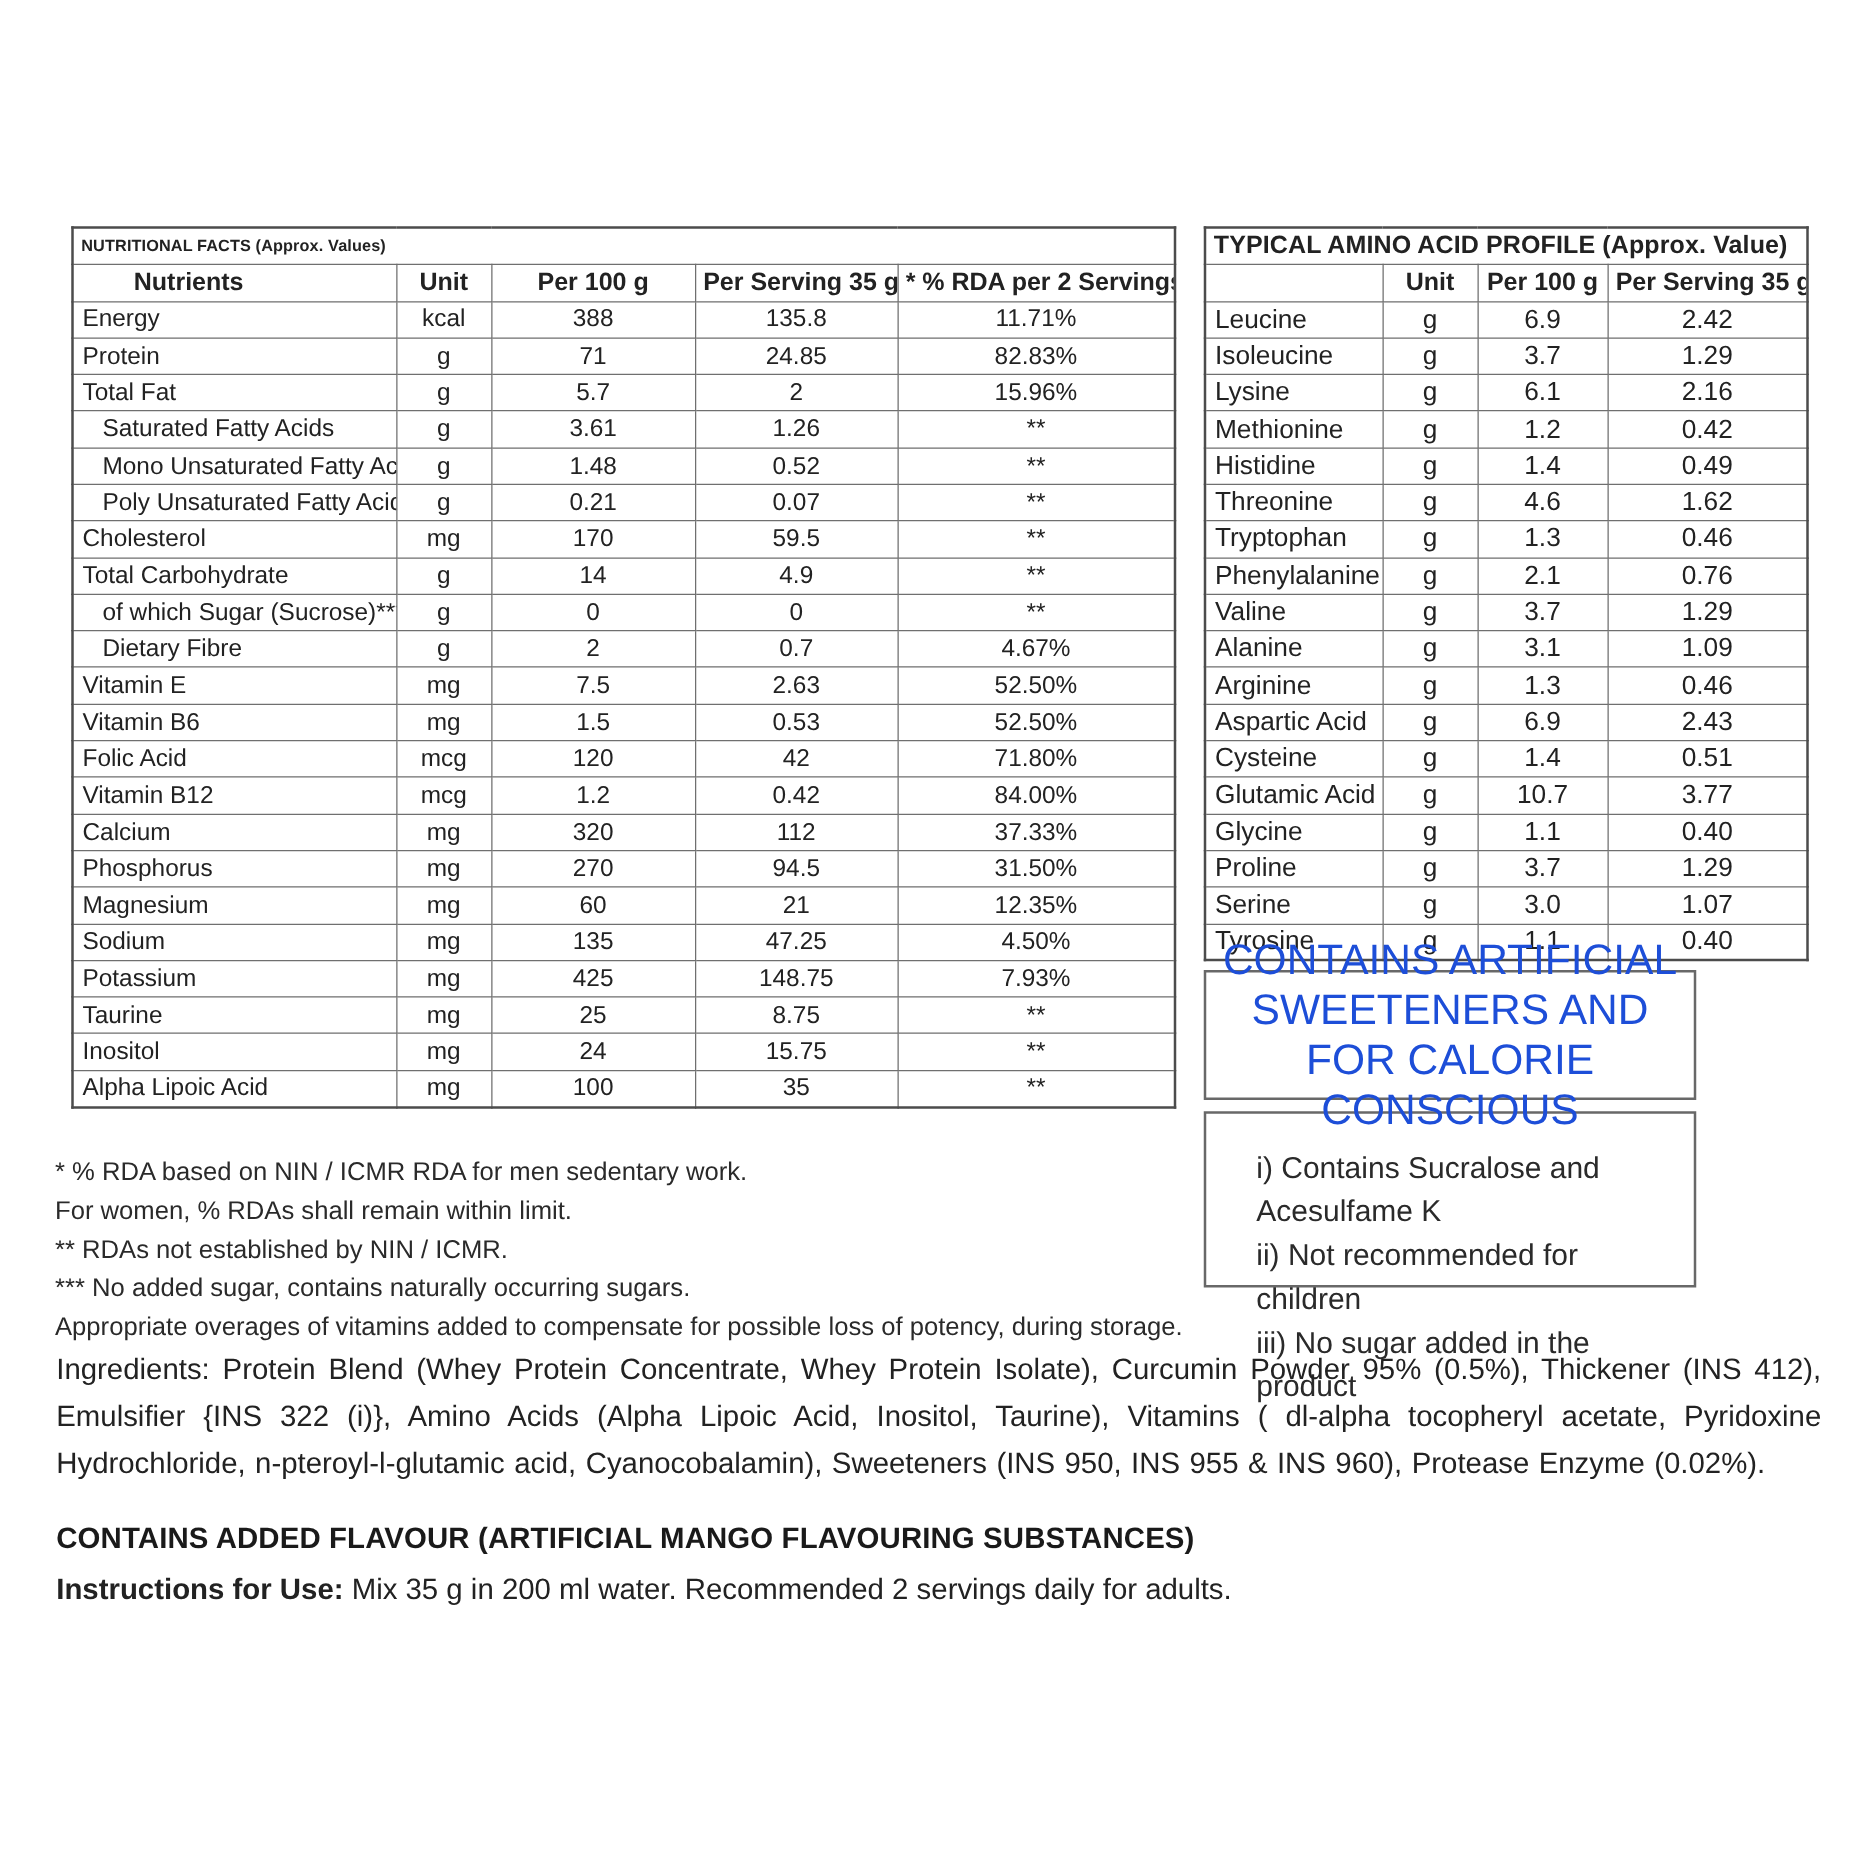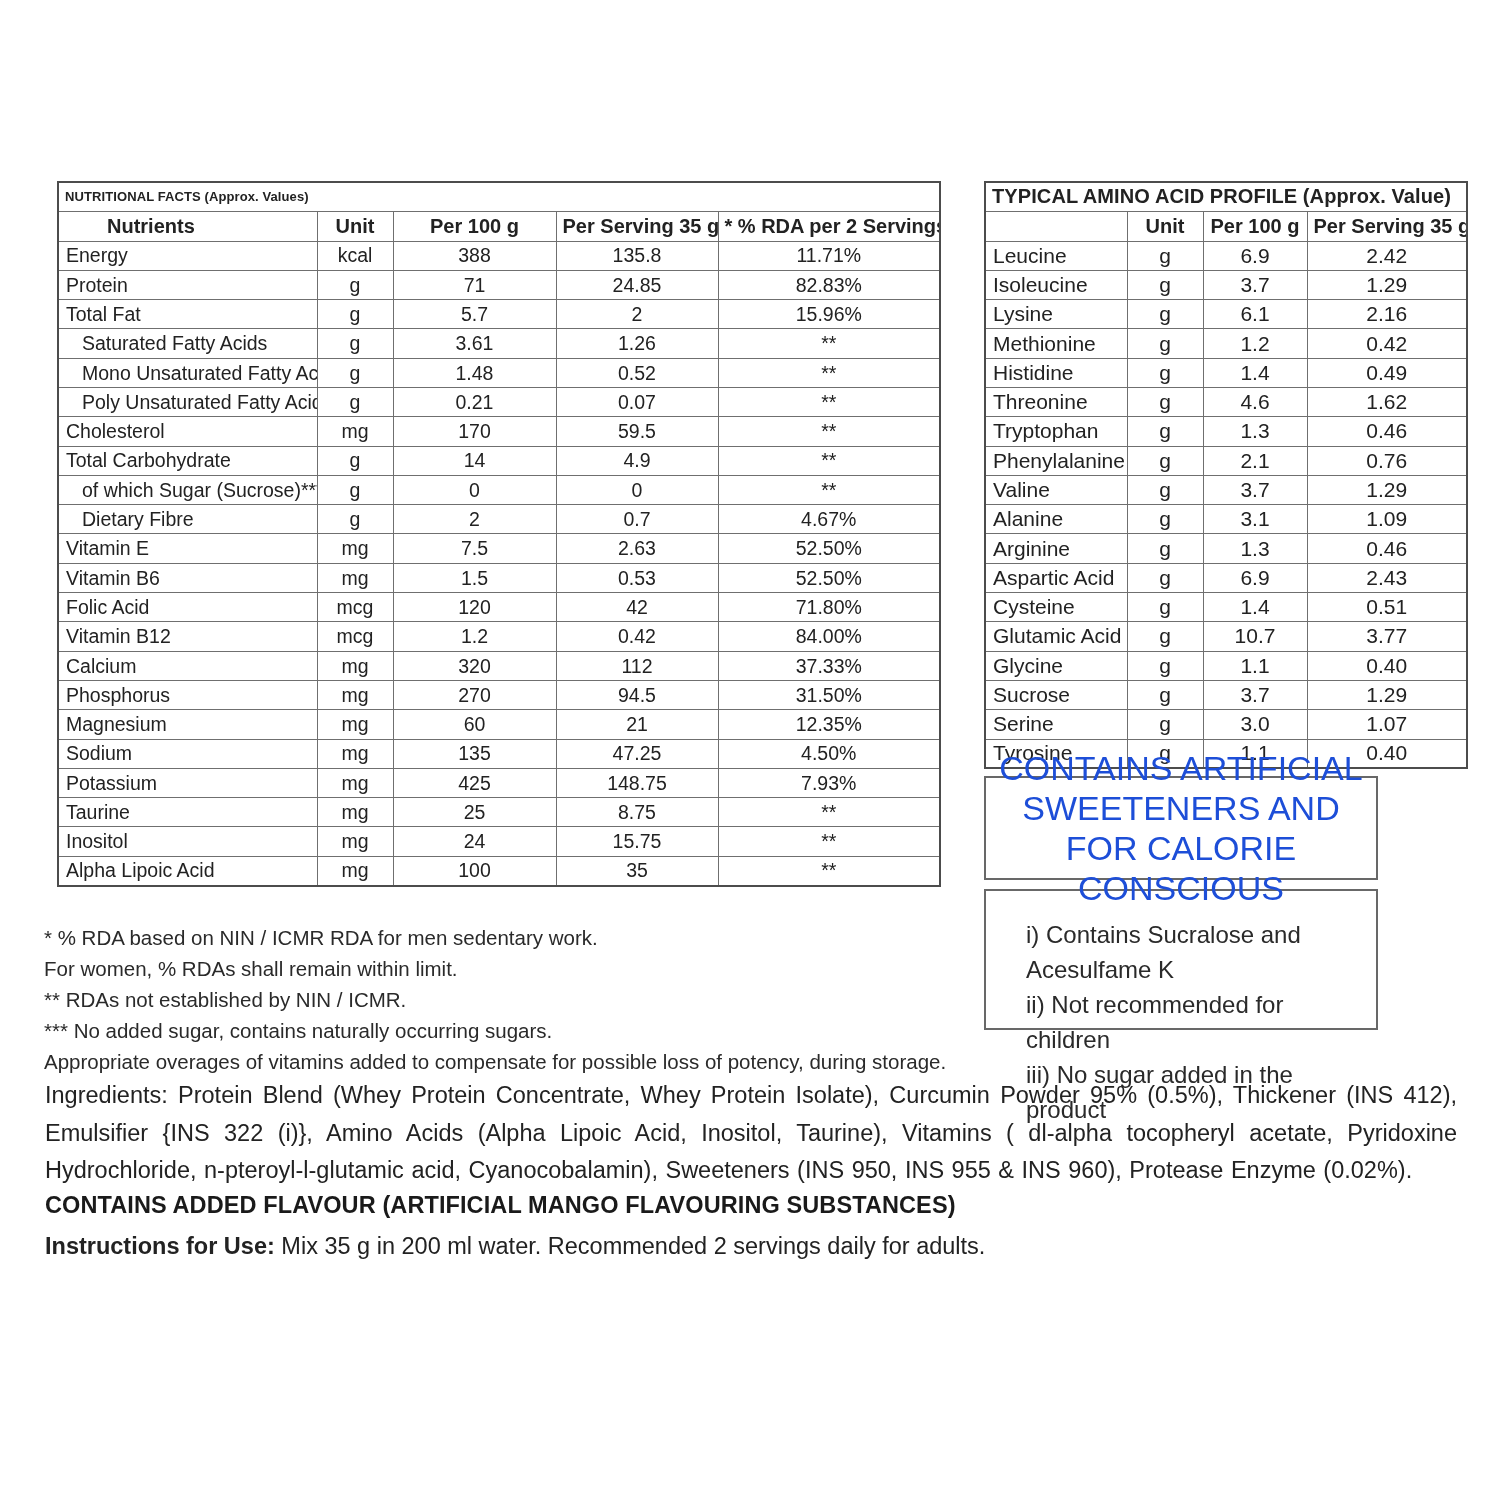--- a/index.html
+++ b/index.html
@@ -34,21 +34,21 @@
     height: 29px;
     letter-spacing: 0.1px;
   }
   tr.cols th { font-weight: bold; text-align: center; height: 30px; font-size: 20px; }
   tr.cols th.first { text-align: left; padding-left: 48px; }
   td.name-cell { text-align: left; padding-left: 7px; }
   td.name-cell.indent { padding-left: 23px; }
   td.val-cell { text-align: center; }
 
   
-  .right-col { position: absolute; left: 984px; top: 181px; width: 394px; }
+  .right-col { position: absolute; left: 963px; top: 181px; width: 394px; }
   .box { border: 2px solid #686868; background: #fff; }
   .box.sweetener {
     margin-top: 7px;
     height: 104px;
     display: flex; flex-direction: column; justify-content: center;
     text-align: center;
     font-size: 34px; line-height: 40px; color: #1d4ed8;
   }
   .box.notes {
     margin-top: 9px;
@@ -65,21 +65,21 @@
   }
 
   
   .bottom-text { position: absolute; left: 45px; top: 1077px; width: 1412px; }
   .ingredients {
     font-size: 23.5px; line-height: 37.5px;
     text-align: justify; color: #222;
     word-spacing: 1px;
   }
   .ingredients .lead { font-weight: normal; }
-  .flavour-line { margin-top: 2px; font-weight: bold; font-size: 23.5px; color: #1a1a1a; letter-spacing: 0.1px; }
+  .flavour-line { margin-top: 27px; font-weight: bold; font-size: 23.5px; color: #1a1a1a; letter-spacing: 0.1px; }
   .instructions-line { margin-top: 14px; font-size: 23.5px; color: #222; }
   .instructions-line .lead { font-weight: bold; }
 </style>
 </head>
 <body>
 
 <div class="sheet">
 
   <table class="nutri-table">
     <colgroup>
@@ -363,21 +363,21 @@
             <td class="val-cell">10.7</td>
             <td class="val-cell">3.77</td>
           </tr>
           <tr>
             <td class="name-cell">Glycine</td>
             <td class="val-cell">g</td>
             <td class="val-cell">1.1</td>
             <td class="val-cell">0.40</td>
           </tr>
           <tr>
-            <td class="name-cell">Sucrose</td>
+            <td class="name-cell">Proline</td>
             <td class="val-cell">g</td>
             <td class="val-cell">3.7</td>
             <td class="val-cell">1.29</td>
           </tr>
           <tr>
             <td class="name-cell">Serine</td>
             <td class="val-cell">g</td>
             <td class="val-cell">3.0</td>
             <td class="val-cell">1.07</td>
           </tr>

